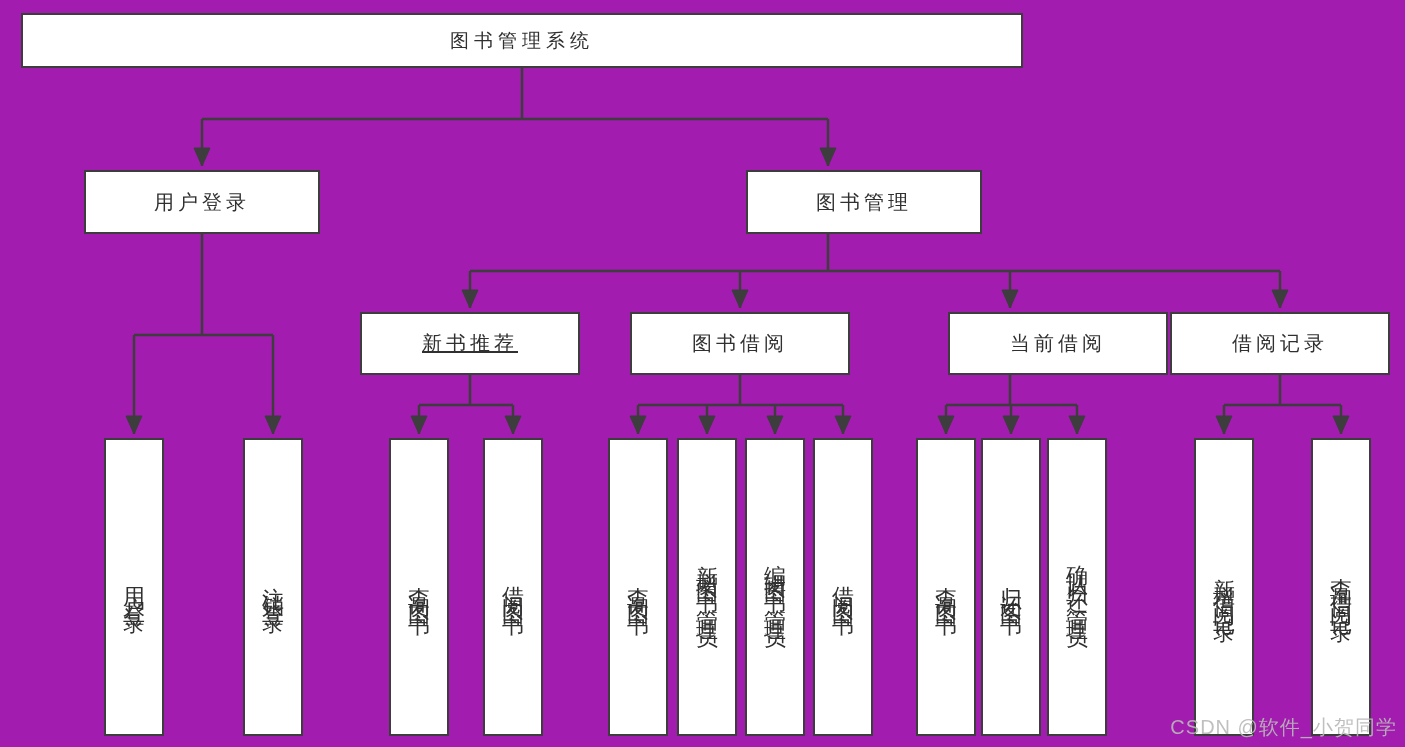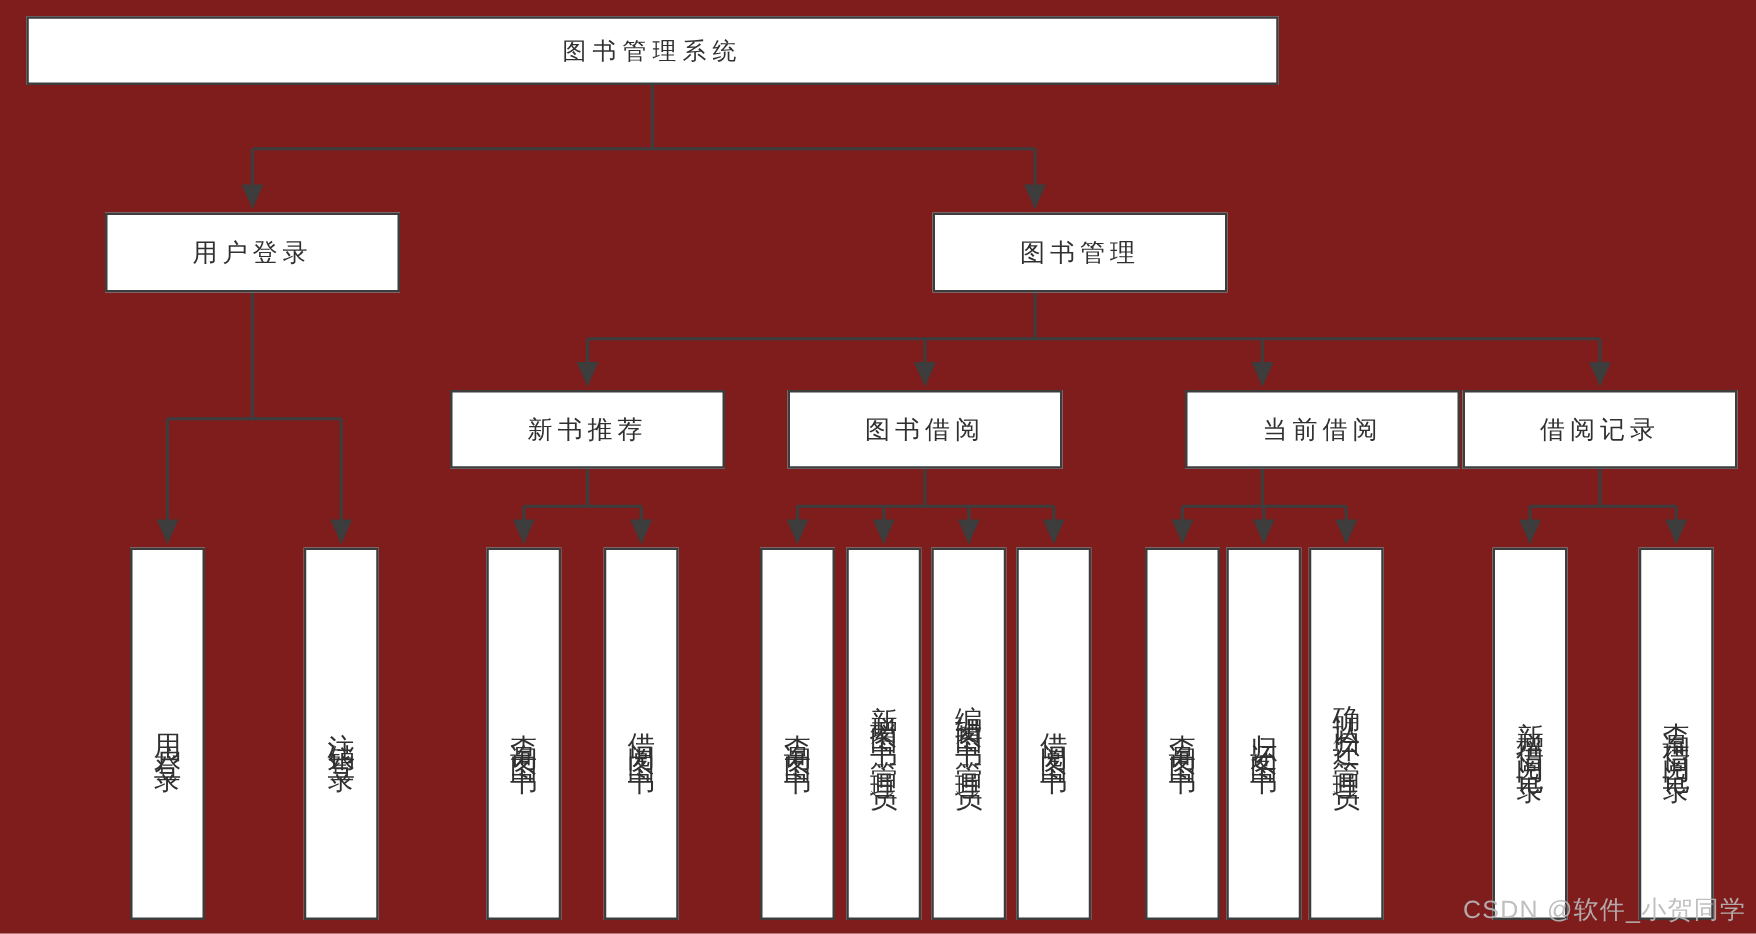--- a/index.html
+++ b/index.html
@@ -2,21 +2,21 @@
 <html><head>
 <meta charset="utf-8">
 <style>
   * { margin: 0; padding: 0; box-sizing: border-box; }
   html, body { background: #ffffff; }
   body {
     width: 1405px; height: 747px;
     font-family: "Liberation Sans", "DejaVu Sans", sans-serif;
     position: relative; overflow: hidden;
   }
-  .stage { position: absolute; left: 0; top: 0; width: 1405px; height: 747px; background: #7f1d1d; }
+  .stage { position: absolute; left: 0; top: 0; width: 1405px; height: 747px; background: #a21caf; }
   .connectors { position: absolute; left: 0; top: 0; z-index: 0; }
   .node {
     position: absolute; z-index: 1;
     background: #ffffff; border: 2.5px solid #3d3d3d;
     color: #303030;
     display: flex; align-items: center; justify-content: center;
     text-align: center;
   }
   .node.root-box  { font-size: 19px; letter-spacing: 5px; }
   .node.h2  { font-size: 20px; letter-spacing: 4px; }
@@ -89,21 +89,21 @@
     <span>图书管理系统</span>
   </div>
 
   <div class="node h2" style="left:84px; top:170px; width:236px; height:64px;">
     <span>用户登录</span>
   </div>
   <div class="node h2" style="left:710px; top:170px; width:236px; height:64px;margin-left:36px;">
     <span>图书管理</span>
   </div>
 
-  <div class="node h3" style="left:360px; top:312px; width:220px; height:63px;">
+  <div class="node h3" style="left:360px; top:312px; width:220px; height:63px;text-decoration:underline;">
     <span>新书推荐</span>
   </div>
   <div class="node h3" style="left:630px; top:312px; width:220px; height:63px;">
     <span>图书借阅</span>
   </div>
   <div class="node h3" style="left:900px; top:312px; width:220px; height:63px;margin-left:48px;">
     <span>当前借阅</span>
   </div>
   <div class="node h3" style="left:1170px; top:312px; width:220px; height:63px;">
     <span>借阅记录</span>

